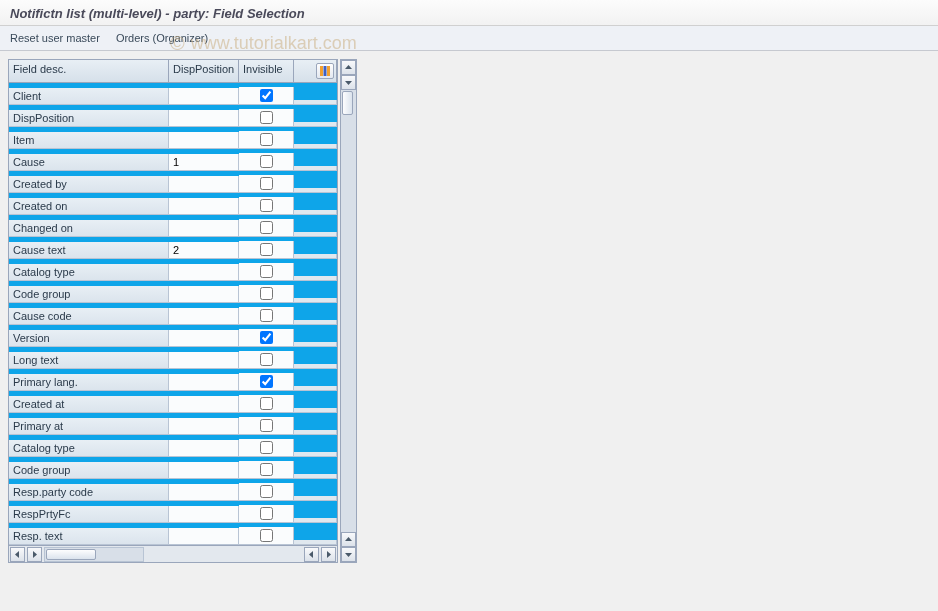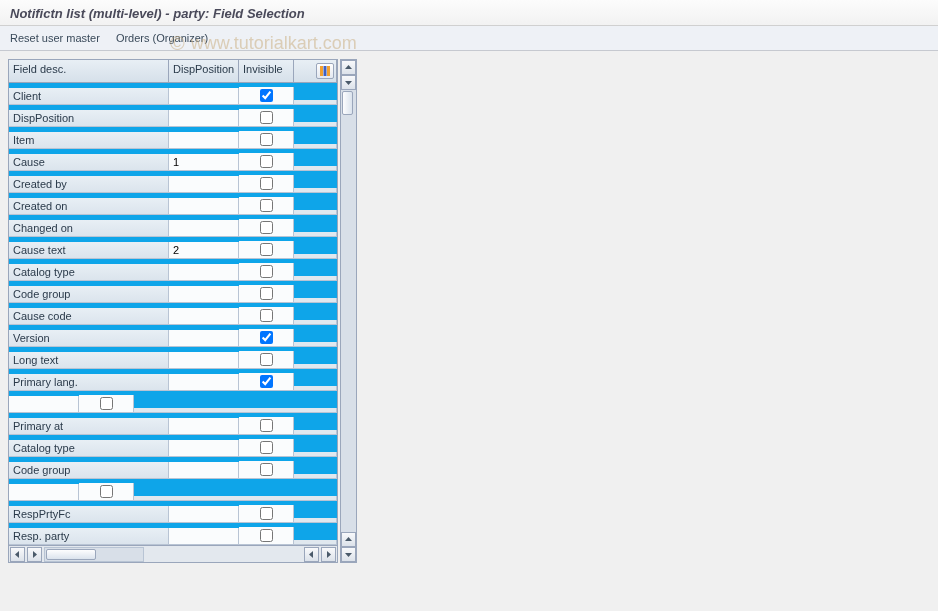--- a/index.html
+++ b/index.html
@@ -350,20 +350,21 @@
           <div class="td col-desc">Primary lang.</div>
           <div class="td col-pos">
             <input type="text" style="">
           </div>
           <div class="td col-inv">
             <input type="checkbox" checked="" style="">
           </div>
           <div class="td col-extra"></div>
         </div>
         <div class="tr">
+          <div class="td col-desc">Created at</div>
           <div class="td col-pos">
             <input type="text" style="">
           </div>
           <div class="td col-inv">
             <input type="checkbox" style="">
           </div>
           <div class="td col-extra"></div>
         </div>
         <div class="tr">
           <div class="td col-desc">Primary at</div>
@@ -389,40 +390,41 @@
           <div class="td col-desc">Code group</div>
           <div class="td col-pos">
             <input type="text" style="">
           </div>
           <div class="td col-inv">
             <input type="checkbox" style="">
           </div>
           <div class="td col-extra"></div>
         </div>
         <div class="tr">
+          <div class="td col-desc">Resp.party code</div>
           <div class="td col-pos">
             <input type="text" style="">
           </div>
           <div class="td col-inv">
             <input type="checkbox" style="">
           </div>
           <div class="td col-extra"></div>
         </div>
         <div class="tr">
           <div class="td col-desc">RespPrtyFc</div>
           <div class="td col-pos">
             <input type="text" style="">
           </div>
           <div class="td col-inv">
             <input type="checkbox" style="">
           </div>
           <div class="td col-extra"></div>
         </div>
         <div class="tr">
-          <div class="td col-desc">Resp. party</div>
+          <div class="td col-desc">Resp. text</div>
           <div class="td col-pos">
             <input type="text" style="">
           </div>
           <div class="td col-inv">
             <input type="checkbox" style="">
           </div>
           <div class="td col-extra"></div>
         </div>
       </div>
     <div class="h-scrollbar">

